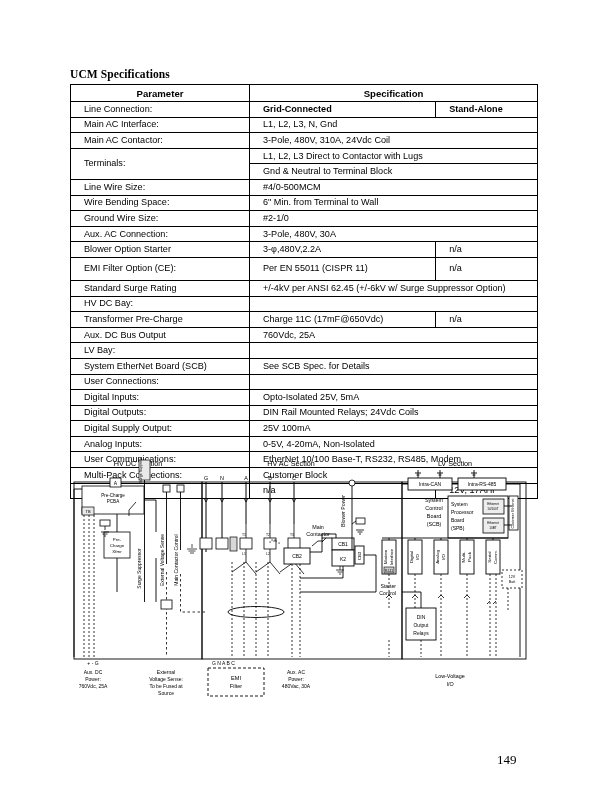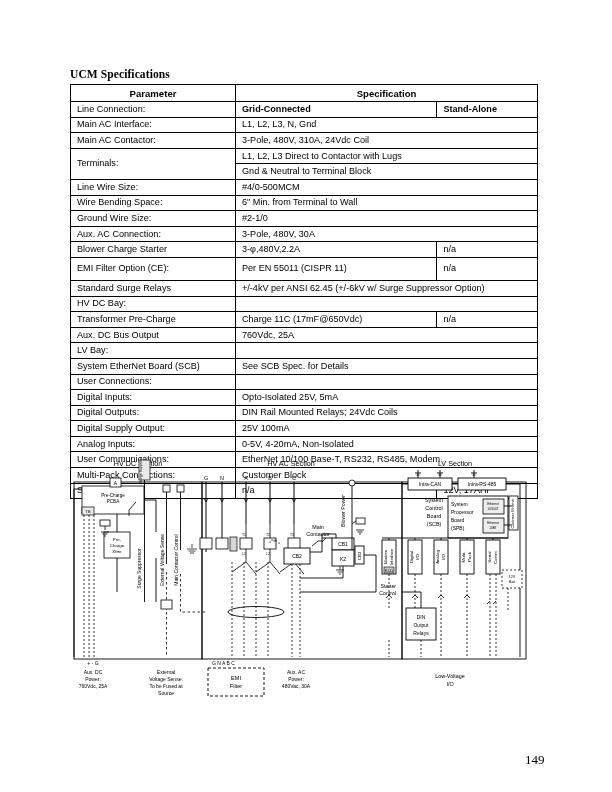--- a/index.html
+++ b/index.html
@@ -4,36 +4,36 @@
 <style>
   html,body{margin:0;padding:0;background:#ffffff;}
   body{width:612px;height:792px;position:relative;font-family:"Liberation Sans",sans-serif;color:#000;}
   .page{position:absolute;inset:0;border-radius:27px;}
 
   
   .spec-title{position:absolute;left:70px;top:68px;font-family:"Liberation Serif",serif;font-weight:bold;font-size:11.5px;letter-spacing:.1px;}
 
   
   .spec-table{position:absolute;left:70px;top:84px;width:468px;border-collapse:collapse;font-size:9.1px;}
-  .spec-table td{border:1px solid #000;padding:1px 6px;height:12.6px;line-height:11px;white-space:nowrap;overflow:hidden;}
+  .spec-table td{border:1px solid #000;padding:1px 13px;height:12.6px;line-height:11px;white-space:nowrap;overflow:hidden;}
   .p-col{width:152px;}
   .c-center{text-align:left;}
   .bold{font-weight:bold;}
   .ind0{padding-left:3px;}
   .ind1{padding-left:11px;}
   .ind2{padding-left:19px;}
   .hdr td{font-weight:bold;text-align:center;font-size:9.6px;height:14px;}
   .tall td{height:20px;}
 
   
   .sch{position:absolute;left:60px;top:452px;width:480px;height:250px;}
   .sch svg{display:block;}
 
   
-  .pageno{position:absolute;left:525px;top:752px;font-family:"Liberation Serif",serif;font-size:13px;}
+  .pageno{position:absolute;left:497px;top:752px;font-family:"Liberation Serif",serif;font-size:13px;}
 </style>
 </head>
 <body>
 
 <div class="page">
 
   <div class="spec-title">UCM Specifications</div>
 
   <table class="spec-table">
     <tbody id="tbody">
@@ -71,31 +71,31 @@
         </tr>
         <tr>
           <td class="p-col ind2">Ground Wire Size:</td>
           <td class="c-center" colspan="2">#2-1/0</td>
         </tr>
         <tr>
           <td class="p-col ind1">Aux. AC Connection:</td>
           <td class="c-center" colspan="2">3-Pole, 480V, 30A</td>
         </tr>
         <tr>
-          <td class="p-col ind1">Blower Charge Starter</td>
+          <td class="p-col ind1">Blower Option Starter</td>
           <td class="c-center">3-φ,480V,2.2A</td>
           <td class="c-center">n/a</td>
         </tr>
         <tr class="tall">
           <td class="p-col ind1">EMI Filter Option (CE):</td>
           <td class="c-center">Per  EN 55011 (CISPR 11)</td>
           <td class="c-center">n/a</td>
         </tr>
         <tr>
-          <td class="p-col ind1">Standard Surge Relays</td>
+          <td class="p-col ind1">Standard Surge Rating</td>
           <td class="c-center" colspan="2">+/-4kV per ANSI 62.45 (+/-6kV w/ Surge Suppressor Option)</td>
         </tr>
         <tr>
           <td class="p-col ind0">HV DC Bay:</td>
           <td class="c-center" colspan="2"></td>
         </tr>
         <tr>
           <td class="p-col ind1">Transformer Pre-Charge</td>
           <td class="c-center">Charge 11C (17mF@650Vdc)</td>
           <td class="c-center">n/a</td>

